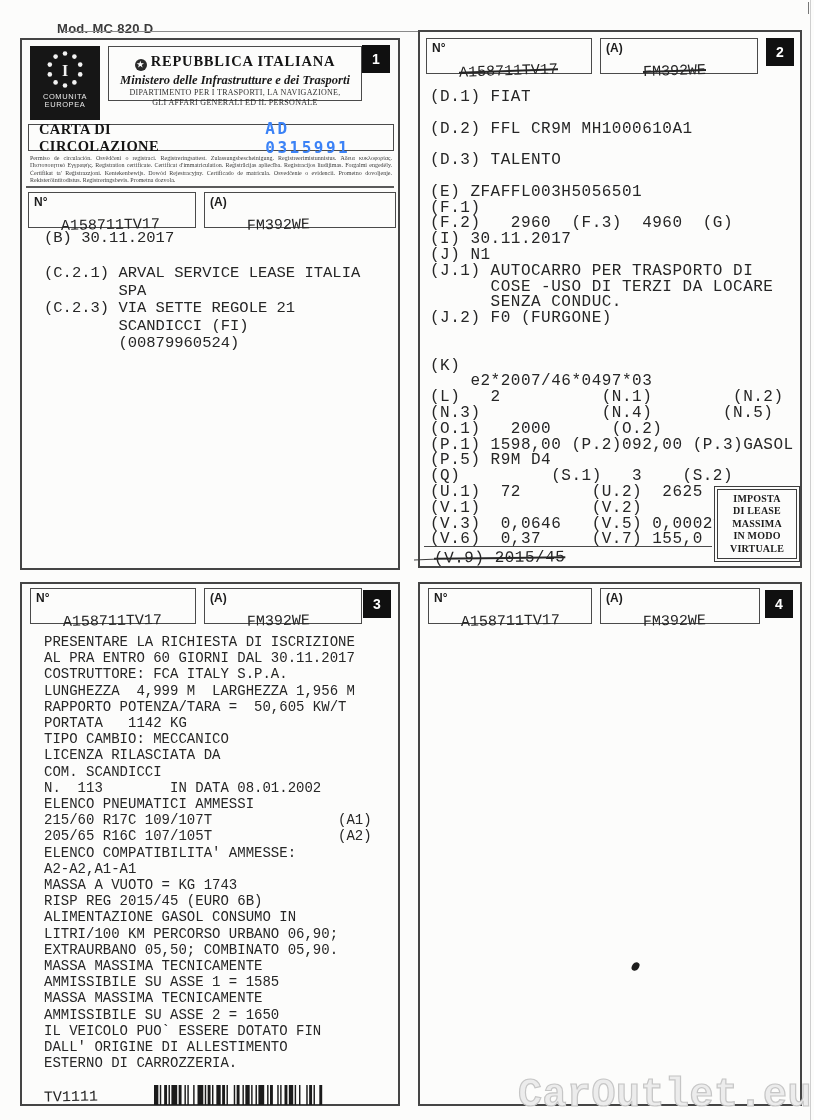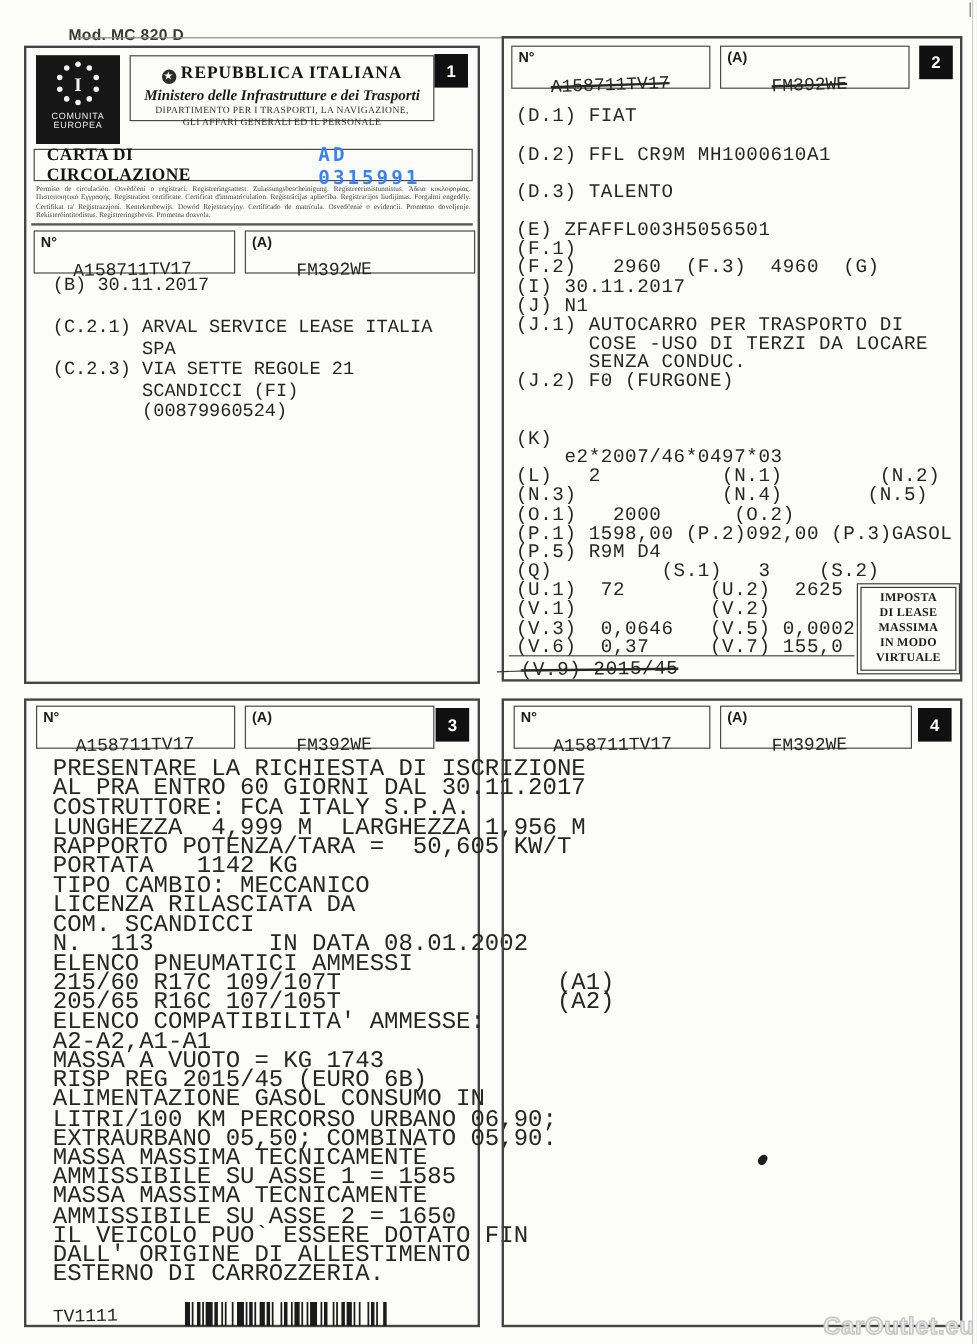--- a/index.html
+++ b/index.html
@@ -54,35 +54,35 @@
   .q3 .fieldbox.abox { left:182px; top:4px; width:158px; }
   .q4 .fieldbox.nbox { left:8px;  top:4px; width:164px; }
   .q4 .fieldbox.abox { left:180px; top:4px; width:160px; }
   .fieldbox .fv { left:32px; }
   .fieldbox.abox .fv { left:42px; }
   .q2 .fieldbox .fv { text-decoration:line-through; text-decoration-thickness:1.5px; transform:rotate(-2deg); }
 
   
   .q1-body { position:absolute; left:22px; top:190px; font-size:15.5px; line-height:17.5px; }
   .q2-body { position:absolute; left:10px; top:58px; font-size:16px; letter-spacing:0.5px; line-height:15.8px; }
-  .q3-body { position:absolute; left:22px; top:50px; font-size:20px; line-height:16.2px; }
+  .q3-body { position:absolute; left:22px; top:50px; font-size:14px; line-height:16.2px; }
 
   .q2-bottom-rule { position:absolute; left:4px; top:514px; width:288px; border-top:1.5px solid #4a4a4a; }
   .v9-line { position:absolute; left:14px; top:517px; font-size:16px; letter-spacing:0.5px; text-decoration:line-through; text-decoration-thickness:1.5px; transform:rotate(-0.6deg); }
   .v9-ext { position:absolute; left:-6px; top:527px; width:24px; border-top:1.5px solid #3c3c3c; transform:rotate(-2deg); }
 
   .stamp { position:absolute; right:0px; top:454px; width:86px; height:76px; border:1.5px solid #3d3d3d; background:#fcfcfb; padding:2px; }
   .stamp-inner { width:100%; height:100%; border:1.5px solid #3d3d3d; display:flex; flex-direction:column; justify-content:center; text-align:center; font-family:"Liberation Serif","DejaVu Serif",serif; font-weight:bold; font-size:10px; line-height:12.5px; letter-spacing:0.2px; color:#1b1b1b; }
 
   .barcode-row { position:absolute; left:4px; bottom:-2px; width:370px; height:24px; }
   .barcode-text { position:absolute; left:18px; bottom:0px; font-size:15px; transform:rotate(-1deg); }
   .barcode { position:absolute; left:128px; bottom:1px; height:20px; }
   .ink-speck { position:absolute; left:212px; top:378px; width:7px; height:9px; background:#1d1d1d; border-radius:60% 40% 55% 45%; transform:rotate(24deg); }
 
-  .watermark { position:absolute; right:2px; bottom:2px; font-size:20px; font-weight:bold; letter-spacing:0.5px; color:#ececec; -webkit-text-stroke:1.2px #c6c6c6; font-family:Liberation Sans, sans-serif; }
+  .watermark { position:absolute; right:2px; bottom:2px; font-size:40px; font-weight:bold; letter-spacing:0.5px; color:#ececec; -webkit-text-stroke:1.2px #c6c6c6; font-family:Liberation Mono, monospace; }
 </style>
 </head>
 <body>
 
 <div class="page">
 
   <div class="mod-ref">Mod. MC 820 D</div>
   <div class="top-rule"></div>
   <div class="edge-right"></div>
   <div class="edge-tick"></div>

